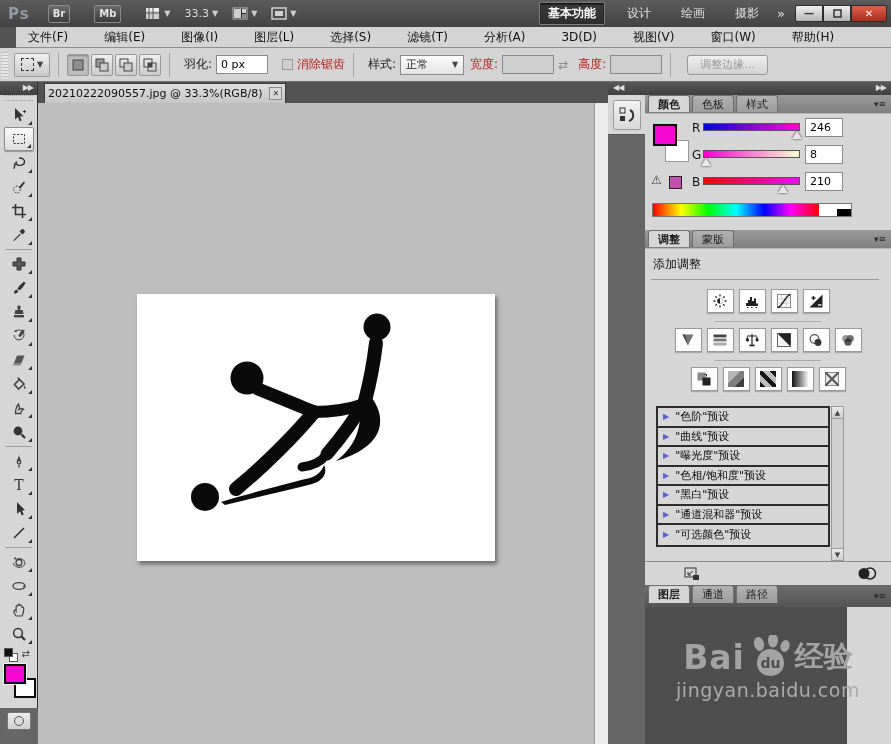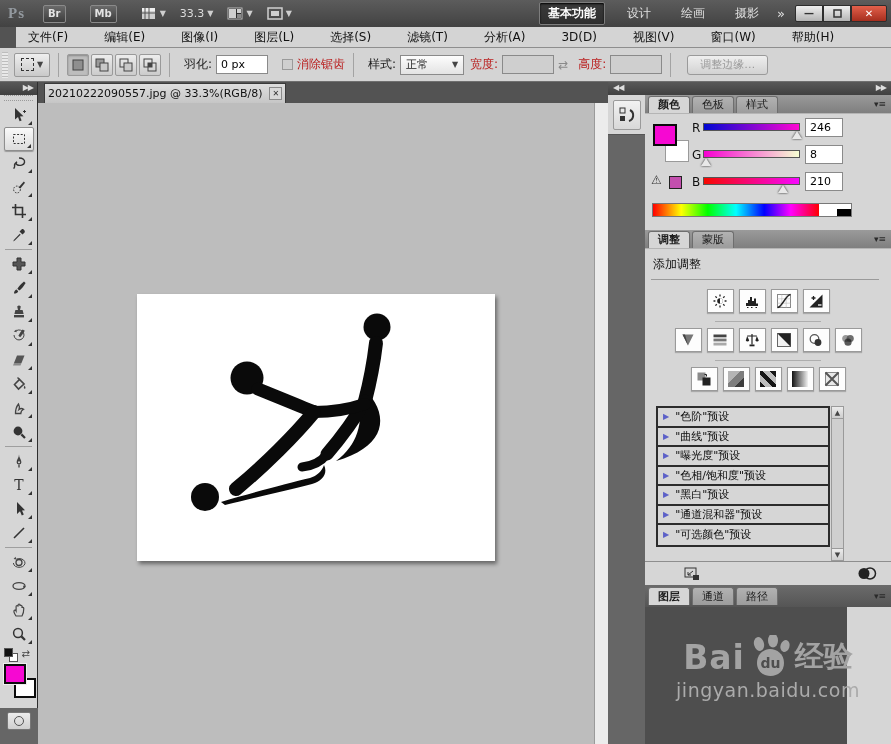--- a/index.html
+++ b/index.html
@@ -3,21 +3,21 @@
 <meta charset="utf-8">
 <style>
   * { margin:0; padding:0; box-sizing:border-box; }
   html,body { width:891px; height:744px; }
   body { font-family:"DejaVu Sans","Liberation Sans",sans-serif; font-size:12px; overflow:hidden; background:#535353; }
   #app { position:relative; width:891px; height:744px; }
 
   
   .titlebar { position:absolute; left:0; top:0; width:891px; height:27px;
     background:linear-gradient(#5c5c5c,#424242); display:flex; align-items:center; color:#d8d8d8; }
-  .ps-logo { font-weight:bold; font-size:15px; color:#93999f; margin:0 18px 0 8px; letter-spacing:1px;font-family:Liberation Serif, serif; }
+  .ps-logo { font-weight:bold; font-size:15px; color:#93999f; margin:0 18px 0 8px; letter-spacing:1px; }
   .tb-btn { height:18px; display:flex; align-items:center; justify-content:center; margin-right:24px;
     background:linear-gradient(#6a6a6a,#3c3c3c); border:1px solid #8a8a8a; border-radius:2px;
     color:#e3e3e3; font-size:10px; font-weight:bold; padding:0 4px; cursor:default; }
   .tb-iconbtn { display:flex; align-items:center; gap:3px; margin-right:14px; color:#cfcfcf; }
   .tb-caret { font-size:8px; color:#cfcfcf; }
   .zoom-box { font-size:11px; color:#dcdcdc; }
   .ws-tabs { display:flex; align-items:center; gap:14px; margin-left:auto; }
   .ws-tab { color:#e0e0e0; font-size:12px; padding:2px 8px; }
   .ws-tab.active { background:linear-gradient(#3a3a3a,#2e2e2e); border:1px solid #7d7d7d; border-radius:2px;
     color:#fff; font-weight:bold; box-shadow:inset 0 1px 2px #000; }
@@ -109,21 +109,21 @@
     justify-content:center; }
   .dock-btn { width:28px; height:30px; background:linear-gradient(#f2f2f2,#d8d8d8); border:1px solid #9a9a9a;
     border-radius:2px; display:flex; align-items:center; justify-content:center; }
 
   
   .rightpanel { position:absolute; left:645px; top:82px; width:246px; height:662px; background:#d6d6d6; }
   .rp-head { position:absolute; left:0; top:0; width:246px; height:13px;
     background:linear-gradient(#585858,#404040); color:#ddd; font-size:8px; text-align:right;
     padding:1px 5px 0 0; letter-spacing:-1px; }
   .tabbar { position:absolute; left:0; width:246px; height:19px; background:linear-gradient(#9a9a9a,#7f7f7f);
-    display:flex; align-items:center; padding-left:3px; border-bottom:1px solid #b5b5b5; }
+    display:flex; align-items:flex-start; padding-left:3px; border-bottom:1px solid #b5b5b5; }
   .ptab { height:17px; padding:0 9px; font-size:11px; display:flex; align-items:center; color:#1d1d1d;
     background:linear-gradient(#b2b2b2,#9c9c9c); border:1px solid #6e6e6e; border-bottom:none;
     border-radius:3px 3px 0 0; margin-right:2px; }
   .ptab.active { background:#d6d6d6; font-weight:bold; }
   .pmenu { margin-left:auto; margin-right:5px; color:#2a2a2a; font-size:9px; align-self:center; }
   #color-tabs { top:13px; }
   .color-content { position:absolute; left:0; top:32px; width:246px; height:116px; background:#d6d6d6; }
   .cc-fg { position:absolute; left:8px; top:10px; width:24px; height:22px; background:#f608d2;
     border:2px solid #0b0b0b; z-index:2; }
   .cc-bg { position:absolute; left:20px; top:26px; width:24px; height:22px; background:#fff;

